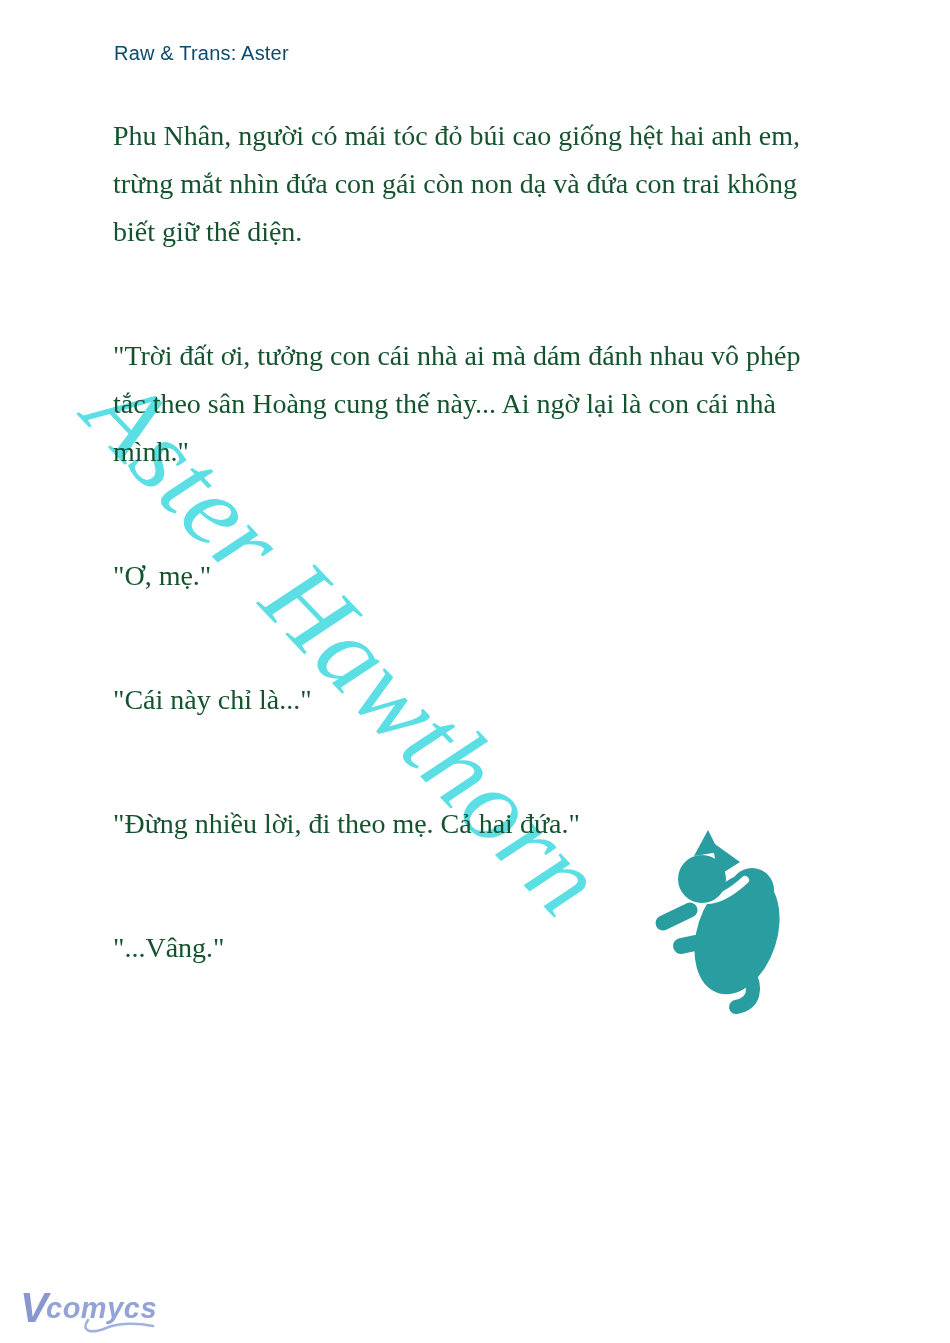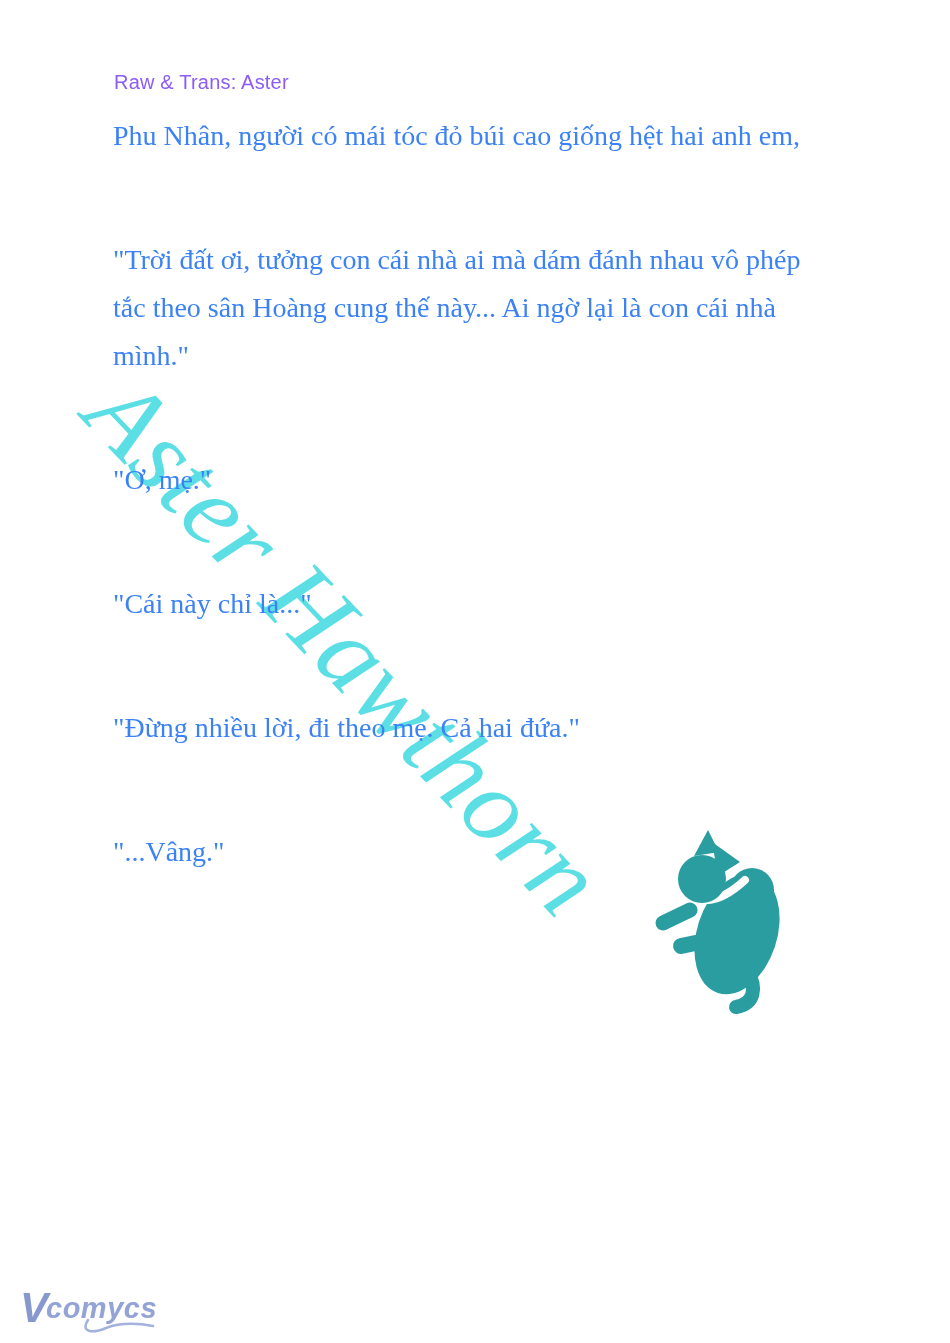--- a/index.html
+++ b/index.html
@@ -15,24 +15,24 @@
   .page {
     position: absolute;
     inset: 0;
     width: 950px;
     height: 1343px;
     background: #ffffff;
   }
   .credit-header {
     position: absolute;
     left: 114px;
-    top: 71px;
+    top: 42px;
     font-family: "Liberation Sans", sans-serif;
     font-size: 20px;
-    color: #8b5cf6;
+    color: #0c4a6e;
     letter-spacing: 0.2px;
     z-index: 3;
   }
   .watermark {
     position: absolute;
     left: 150px;
     top: 352px;
     font-family: "Liberation Serif", serif;
     font-style: italic;
     font-size: 106px;
@@ -47,21 +47,21 @@
     position: absolute;
     left: 113px;
     top: 112px;
     width: 740px;
     z-index: 2;
   }
   .para { margin: 0 0 76px 0; }
   .line {
     font-size: 28px;
     line-height: 48px;
-    color: #3b82f6;
+    color: #14532d;
     white-space: nowrap;
   }
   .cat-wrap {
     position: absolute;
     left: 652px;
     top: 828px;
     width: 130px;
     height: 188px;
     z-index: 4;
   }
@@ -98,20 +98,22 @@
 
 <div class="page">
 
   <div class="credit-header">Raw &amp; Trans: Aster</div>
 
   <div class="watermark">Aster Hawthorn</div>
 
   <div class="content">
     <div class="para">
       <div class="line">Phu Nhân, người có mái tóc đỏ búi cao giống hệt hai anh em,</div>
+      <div class="line">trừng mắt nhìn đứa con gái còn non dạ và đứa con trai không</div>
+      <div class="line">biết giữ thể diện.</div>
     </div>
     <div class="para">
       <div class="line">"Trời đất ơi, tưởng con cái nhà ai mà dám đánh nhau vô phép</div>
       <div class="line">tắc theo sân Hoàng cung thế này... Ai ngờ lại là con cái nhà</div>
       <div class="line">mình."</div>
     </div>
     <div class="para">
       <div class="line">"Ơ, mẹ."</div>
     </div>
     <div class="para">

